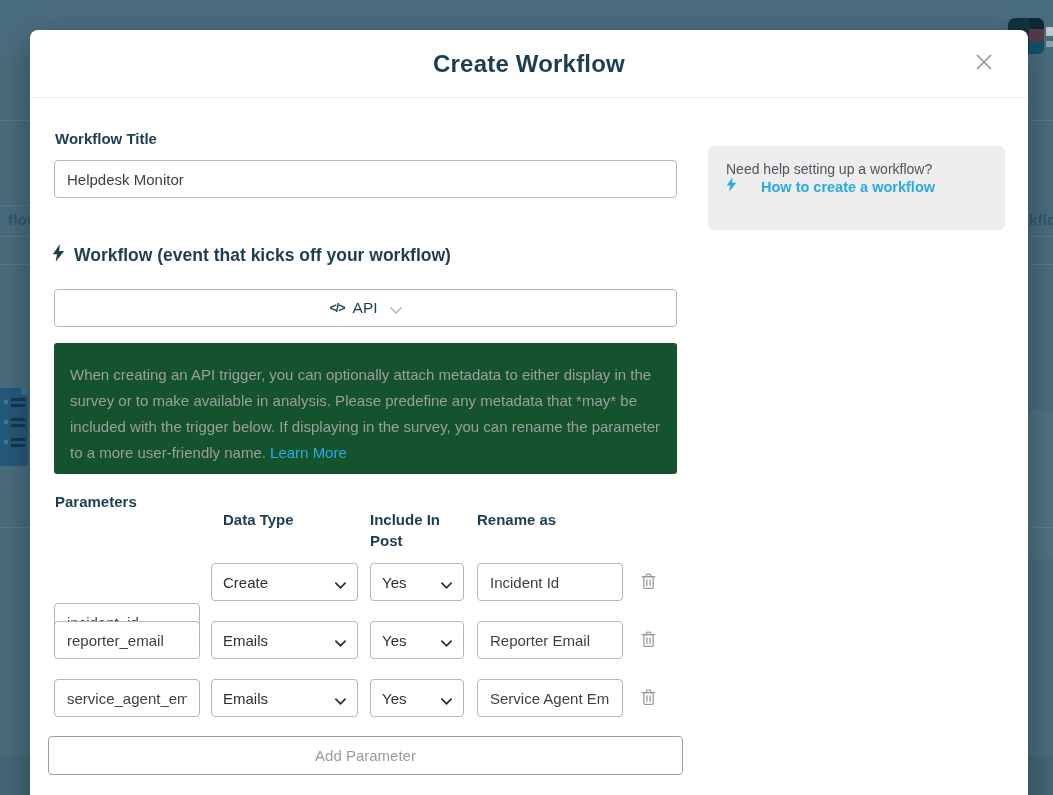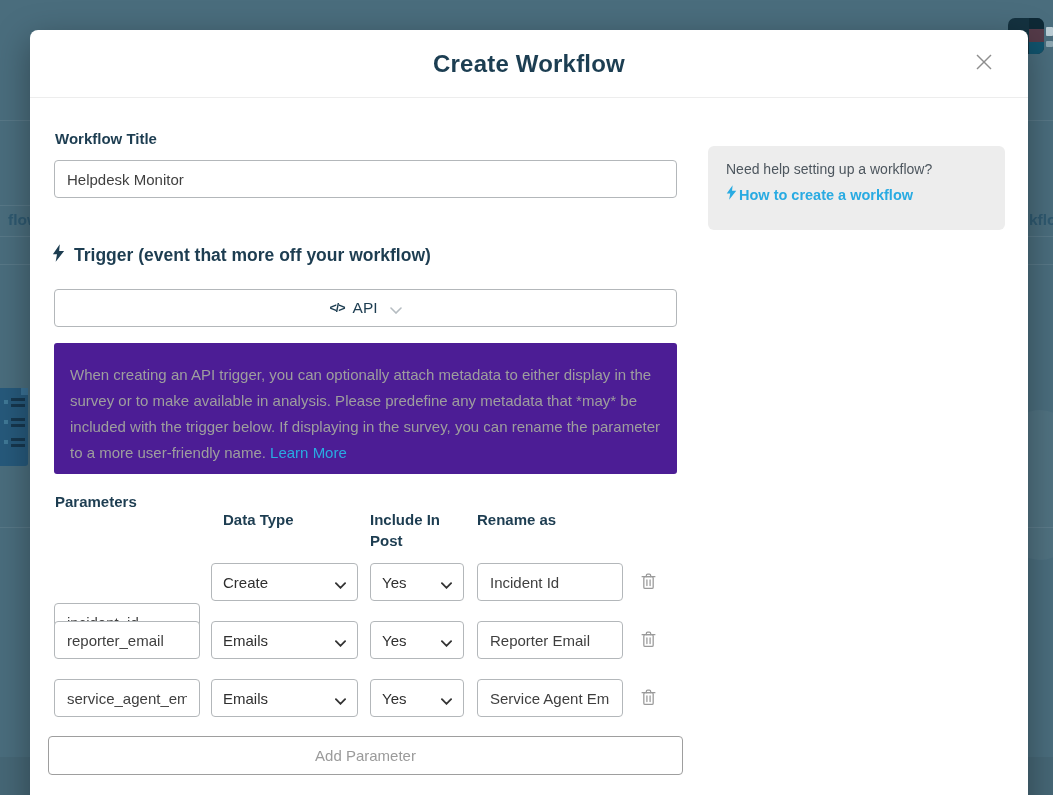--- a/index.html
+++ b/index.html
@@ -42,40 +42,40 @@
     position:absolute;height:38px;border:1px solid #b3b7ba;border-radius:4px;
     padding:0 12px;font-size:15px;color:#3f3f3f;font-family:inherit;
     box-sizing:border-box;background:#fff;outline:none;
   }
 
   .help-box{
     position:absolute;left:678px;top:116px;width:297px;height:84px;
     background:#ededed;border-radius:6px;box-sizing:border-box;padding:15px 18px;
   }
   .help-box .question{font-size:14px;color:#4d565e;}
-  .help-box .link-row{margin-top:8px;display:flex;align-items:center;gap:2px;}
+  .help-box .link-row{display:flex;align-items:center;gap:24px;}
   .help-box a{font-size:14.5px;font-weight:700;color:#29abe2;text-decoration:none;}
   .bolt{display:inline-block;}
 
   .trigger-heading{
     position:absolute;left:22px;top:214px;display:flex;align-items:center;gap:9px;
     font-size:17.5px;font-weight:700;color:#1d3d51;
   }
   .api-select{
     position:absolute;left:24px;top:259px;width:623px;height:38px;
     border:1px solid #b3b7ba;border-radius:4px;box-sizing:border-box;
     display:flex;align-items:center;justify-content:center;gap:8px;cursor:pointer;background:#fff;
   }
   .api-select .code-icon{font-size:12.5px;font-weight:700;color:#1d3d51;letter-spacing:-1px;}
   .api-select .api-label{font-size:15.5px;color:#1d3d51;}
   .api-select .chev{color:#b5bcc1;margin-left:4px;margin-top:2px;}
 
   .info-box{
     position:absolute;left:24px;top:313px;width:623px;height:131px;
-    background:#4c1d95;border-radius:3px;box-sizing:border-box;padding:19px 16px;
+    background:#14532d;border-radius:3px;box-sizing:border-box;padding:19px 16px;
     font-size:15px;line-height:26px;color:#9e9e9e;
   }
   .info-box a{color:#29abe2;text-decoration:none;}
 
   .col-header{position:absolute;font-size:15px;font-weight:700;color:#1d3d51;line-height:21px;}
 
   .param-row .cell-input{position:absolute;width:146px;}
   .sel{
     position:absolute;height:38px;border:1px solid #b3b7ba;border-radius:4px;background:#fff;
     box-sizing:border-box;display:flex;align-items:center;justify-content:space-between;
@@ -153,21 +153,21 @@
         <a href="#">How to create a workflow</a>
       </div>
     </div>
 
     <div class="trigger-heading">
       <span class="bolt" style="color:#1d3d51">
         <svg width="13" height="18" viewBox="0 0 12 16">
             <path d="M7.2 0 L0.8 9.2 H4.6 L3.4 16 L11.2 6.2 H6.6 Z" fill="currentColor"></path>
           </svg>
       </span>
-      <span>Trigger (event that more off your workflow)</span>
+      <span>Workflow (event that kicks off your workflow)</span>
     </div>
 
     <div class="api-select">
       <span class="code-icon">&lt;/&gt;</span>
       <span class="api-label">API</span>
       <span class="chev">
         <svg width="12" height="7" viewBox="0 0 12 7">
             <path d="M1 1 L6 6 L11 1" stroke="currentColor" stroke-width="1.6" fill="none" stroke-linecap="round"></path>
           </svg>
       </span>

